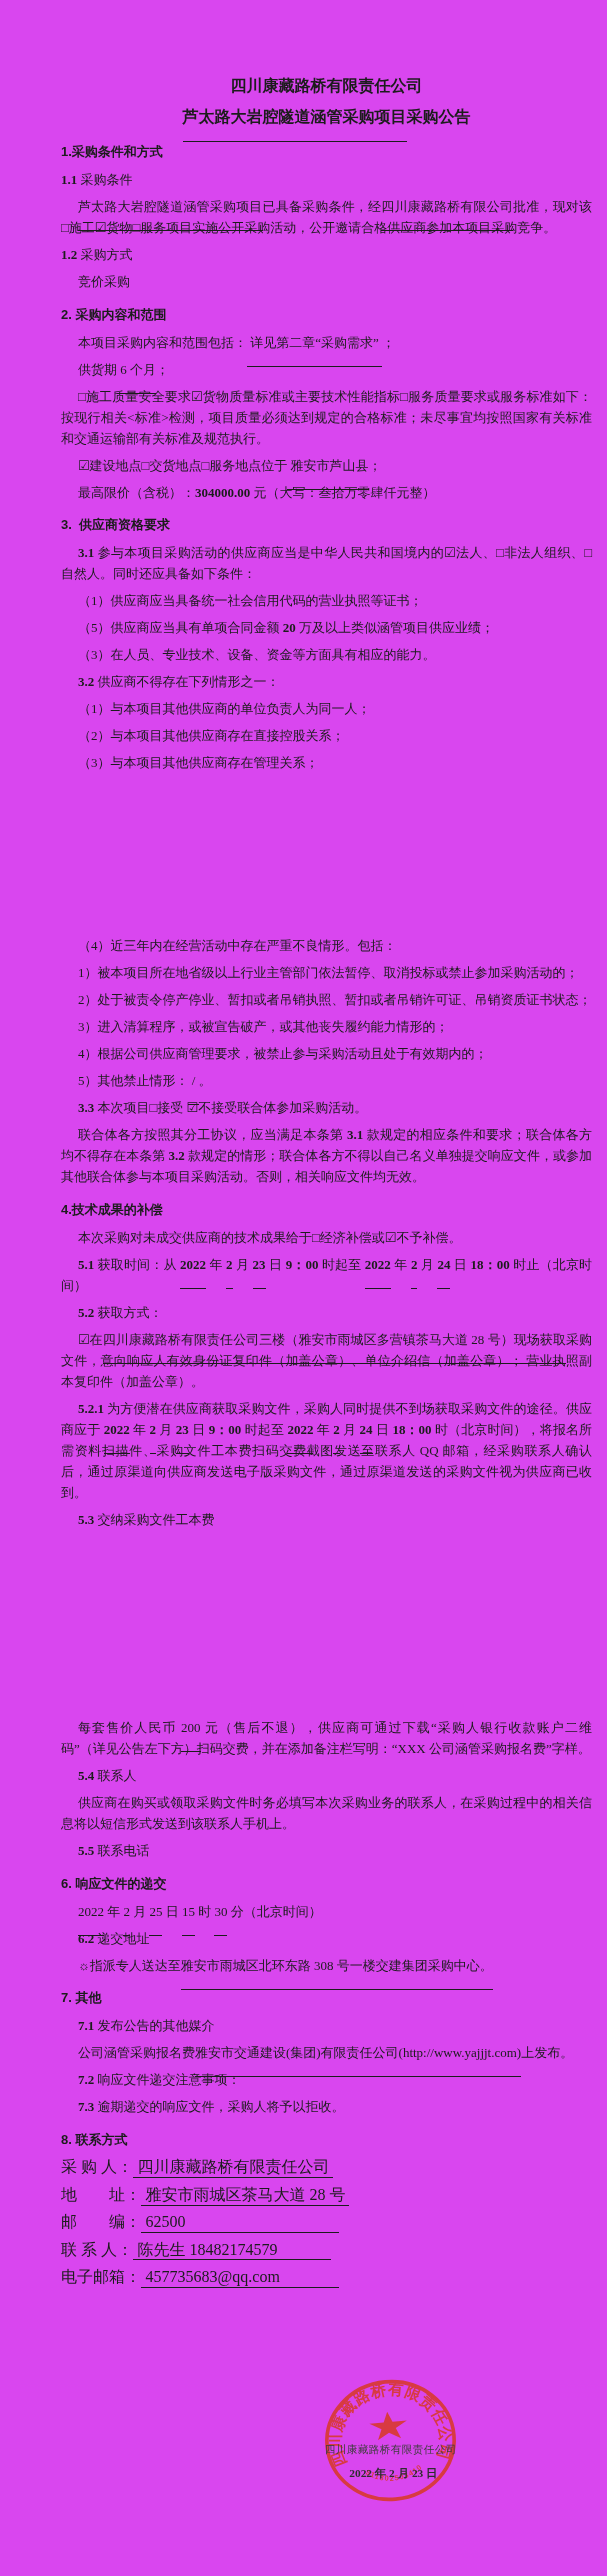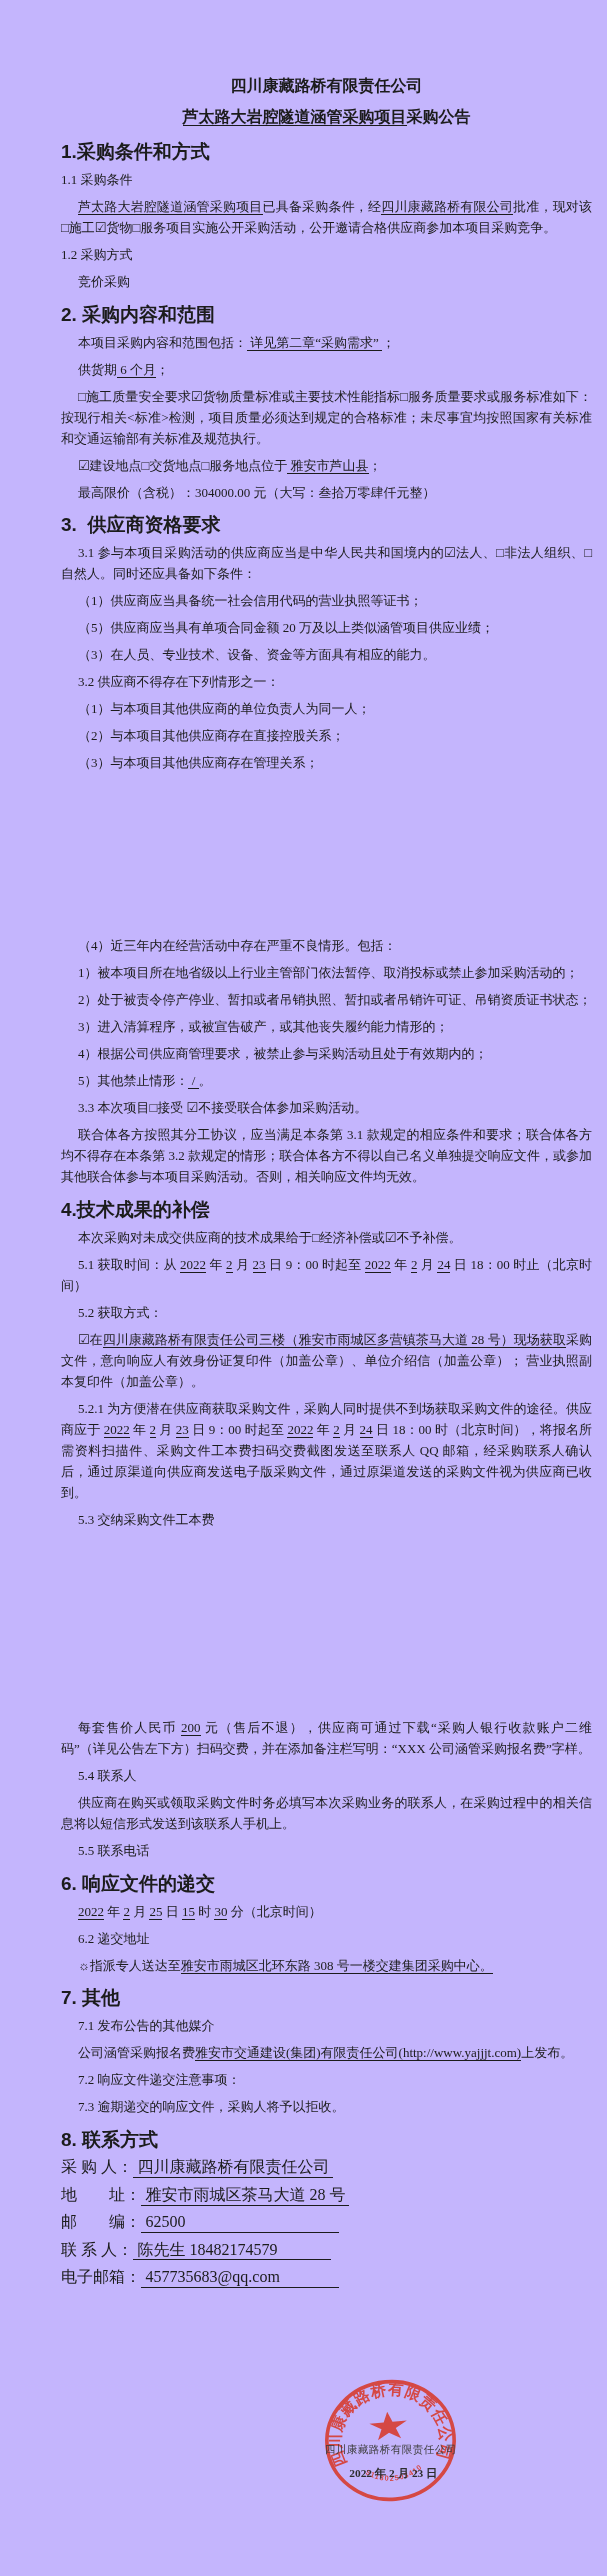--- a/index.html
+++ b/index.html
@@ -1,21 +1,21 @@
 <!DOCTYPE html>
 <html style="font-size:12px"><head>
 <meta charset="utf-8">
 <style>
   html,body{margin:0;padding:0;background:#ffffff;}
   .page{
     position:relative;
     width:607px;
     height:2576px;
     margin:0 auto;
-    background:#c4b5fd;
+    background:#d946ef;
     overflow:hidden;
     font-family:"Liberation Serif","DejaVu Serif","DejaVu Sans",serif;
     color:#1c1c1c;
   }
   .content{
     position:absolute;
     left:61px;
     top:0;
     width:531px;
     padding-top:73px;
@@ -26,35 +26,35 @@
     font-weight:bold;
     font-size:16px;
     line-height:26px;
     margin:0 0 4.6px 0;
     white-space:pre-wrap;
   }
   .title .u{border-bottom:1.5px solid #1c1c1c;}
   .h1{
     font-family:"Liberation Sans","DejaVu Sans",sans-serif;
     font-weight:bold;
-    font-size:19px;
+    font-size:13px;
     line-height:23px;
     margin:10.6px 0 6px 0;
     white-space:pre-wrap;
   }
   .para,.sub{
     font-size:13px;
     line-height:21px;
     margin:6px 0;
     white-space:pre-wrap;
     text-align:justify;
   }
   .ind{text-indent:1.3em;}
-  .u{border-bottom:0.8px solid #1c1c1c;padding-bottom:0;}
-  .b{font-weight:normal;}
+  .u{border-bottom:0.8px solid #1c1c1c;padding-bottom:16px;}
+  .b{font-weight:bold;}
   .gap{width:100%;}
   .field{
     font-size:16px;
     line-height:18px;
     margin:7.6px 0;
     white-space:pre-wrap;
   }
   .flabel{display:inline-block;}
   .fvalue{
     display:inline-block;

